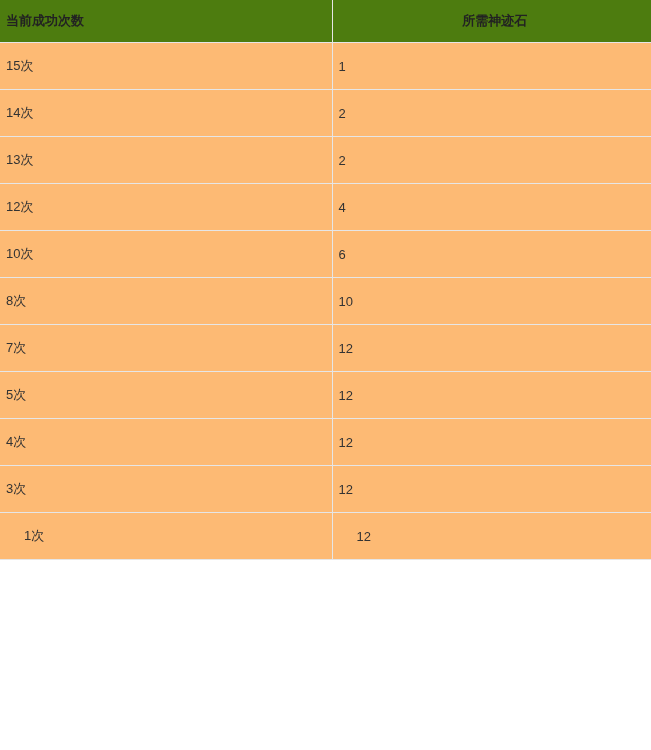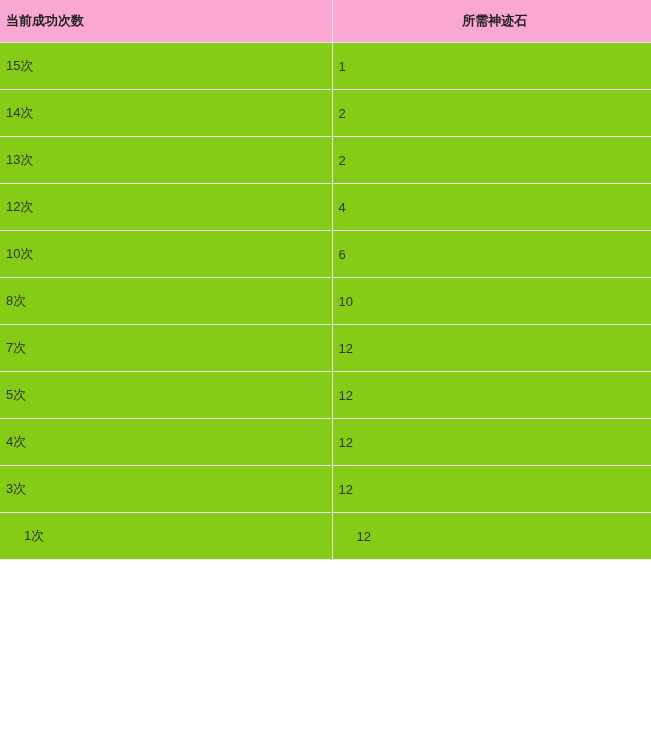--- a/index.html
+++ b/index.html
@@ -22,38 +22,38 @@
     font-size: 13px;
   }
   table.data-table col.col-0 { width: 332px; }
   table.data-table col.col-1 { width: 319px; }
 
   table.data-table thead th {
     text-align: left;
     font-weight: bold;
     font-size: 13px;
     color: #222222;
-    background: #f9a8d4;
+    background: #4d7c0f;
     padding: 12px 0 12px 6px;
     border-bottom: 1px solid #e6e6e6;
     border-right: 1px solid #e6e6e6;
     vertical-align: middle;
     height: 23px;
     box-sizing: border-box;
   }
   table.data-table thead th:last-child {
     border-right: none;
     text-align: center;
   }
   table.data-table tbody td {
     text-align: left;
     font-weight: normal;
     font-size: 13px;
     color: #333333;
-    background: #84cc16;
+    background: #fdba74;
     padding: 0 0 0 6px;
     border-bottom: 1px solid #e6e6e6;
     border-right: 1px solid #e6e6e6;
     vertical-align: middle;
     height: 47px;
     box-sizing: border-box;
   }
   table.data-table tbody td:last-child {
     border-right: none;
   }

